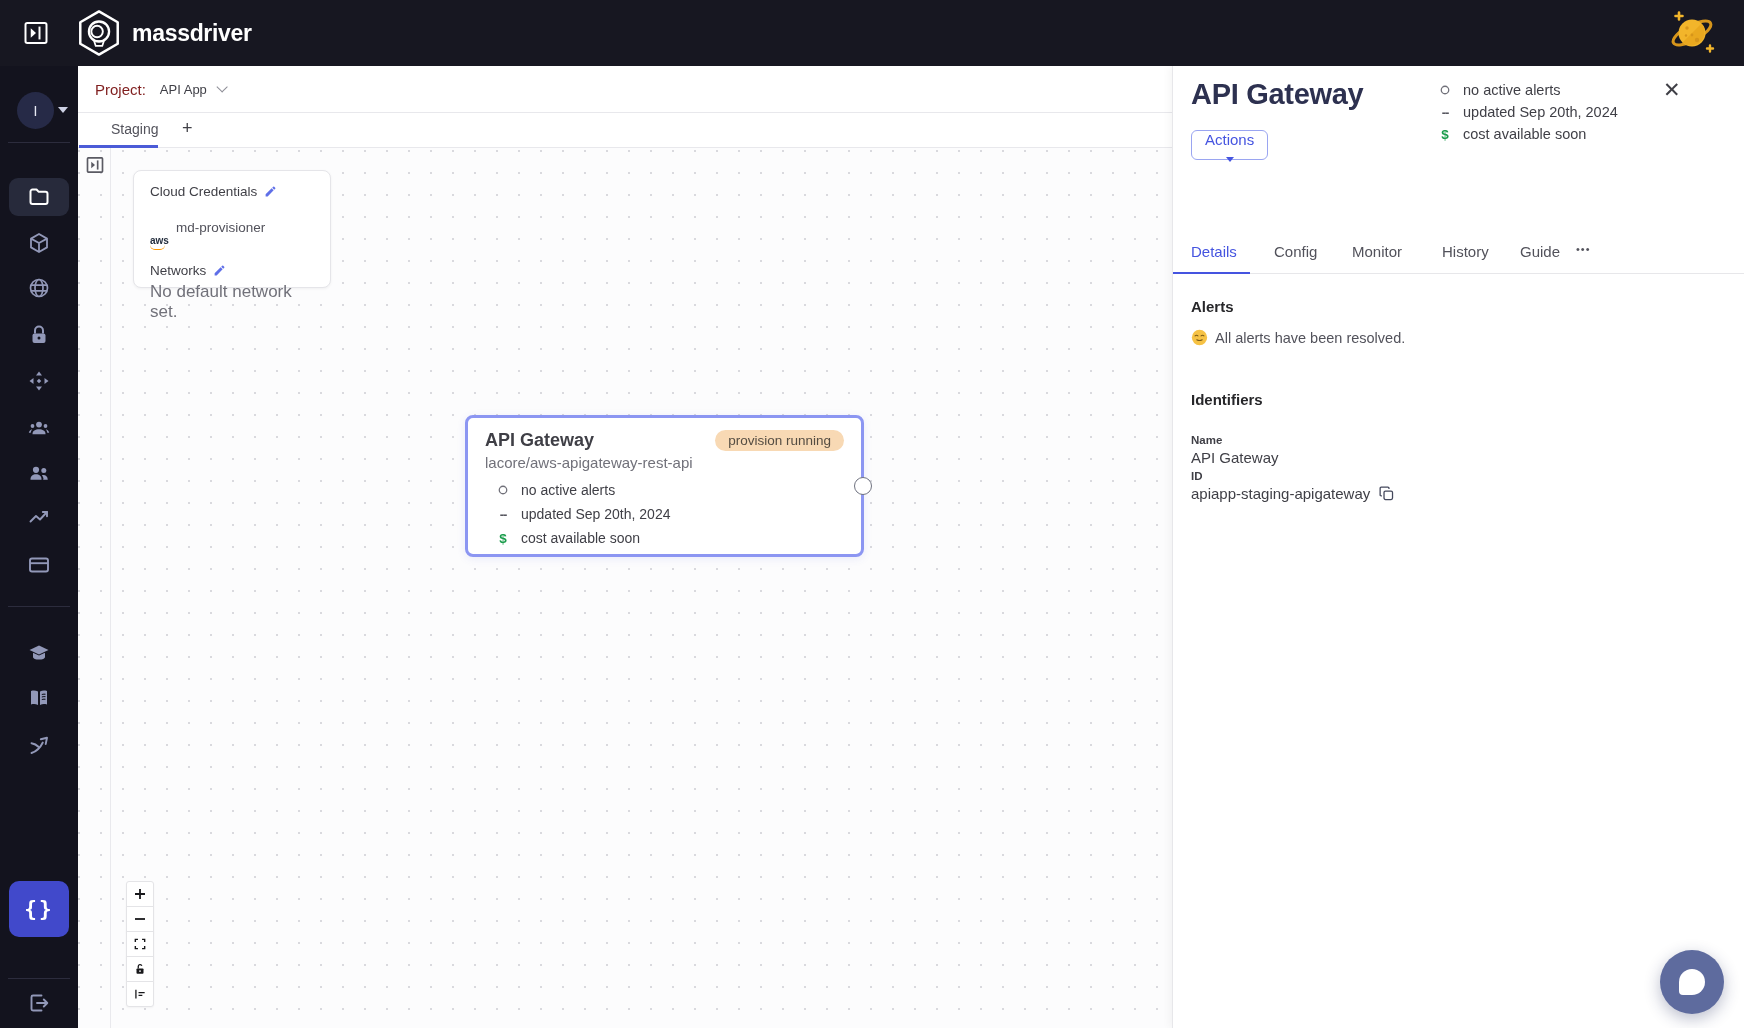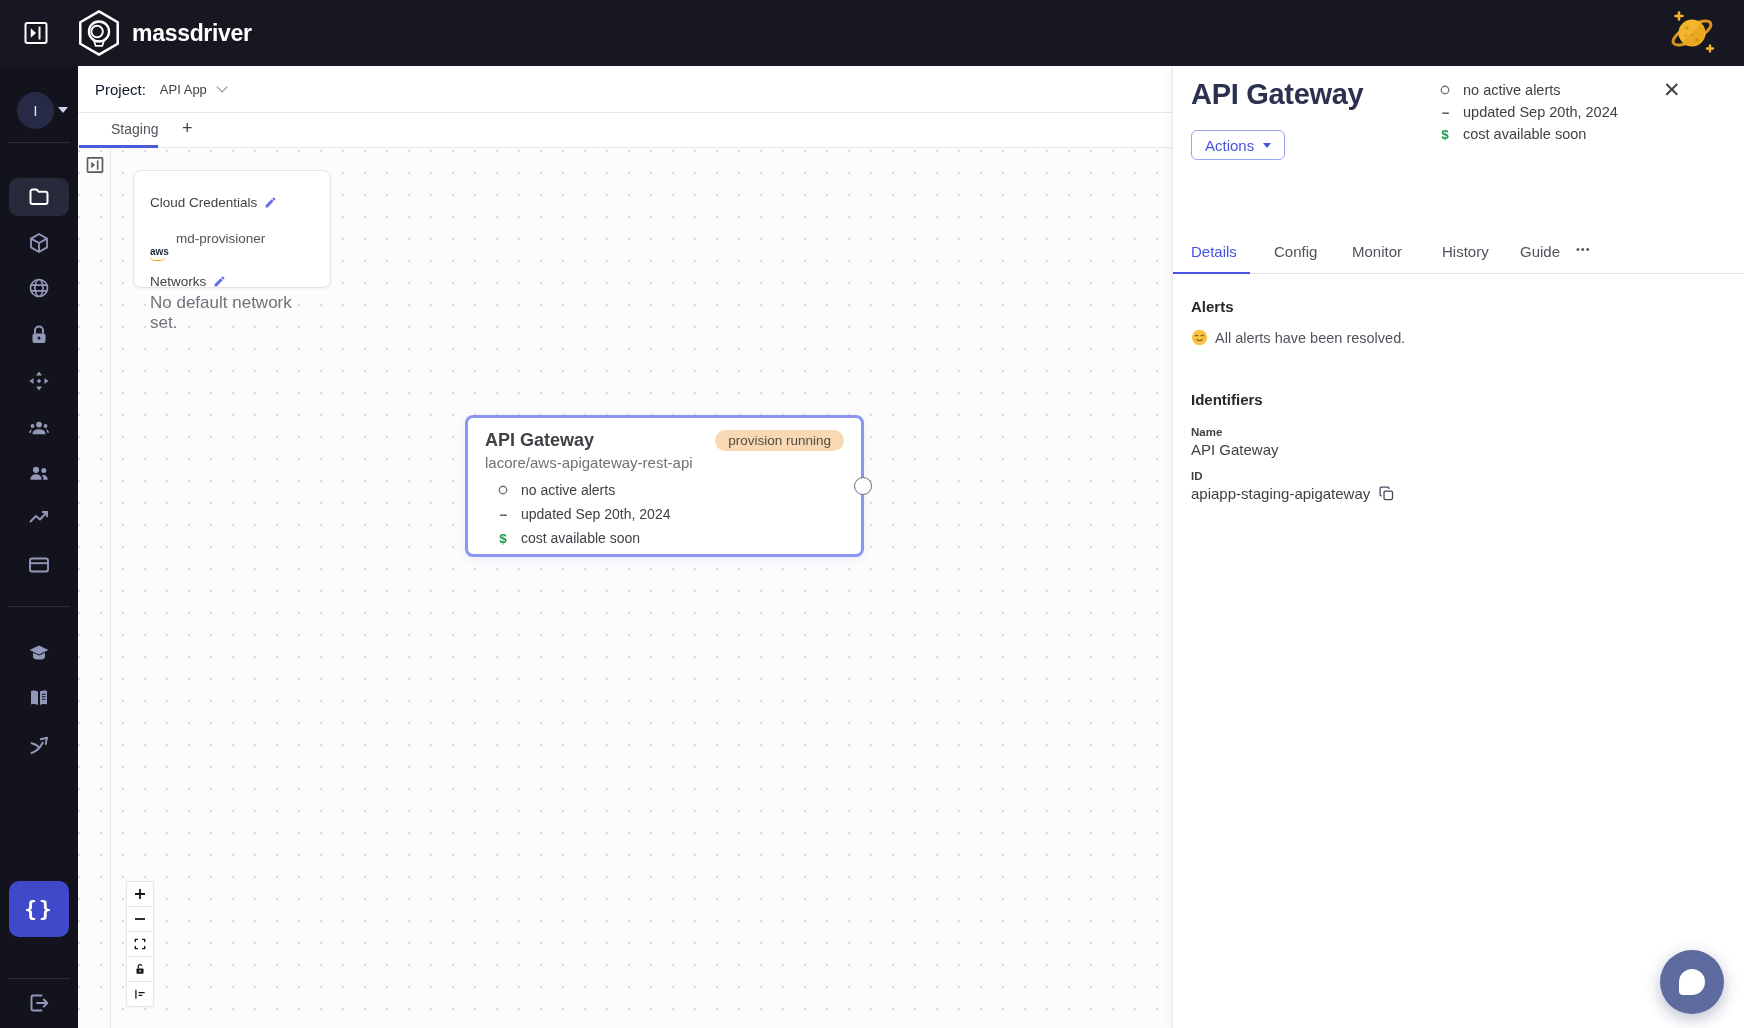--- a/index.html
+++ b/index.html
@@ -26,41 +26,41 @@
   .nav-item svg { stroke:#9298b8; }
   .nav-item.active svg { stroke:#ffffff; }
   .nav-item .fillicon { fill:#9298b8; stroke:none; }
   .code-btn { position:absolute; left:9px; top:815px; width:60px; height:56px; background:#4149cb;
     border-radius:10px; display:flex; align-items:center; justify-content:center; cursor:pointer;
     color:#fff; font-size:21px; font-weight:700; font-family:"DejaVu Sans Mono", monospace; letter-spacing:2px; }
 
   
   .project-row { position:absolute; left:78px; top:66px; width:1094px; height:47px; background:#fff;
     border-bottom:1px solid #e8e8ec; display:flex; align-items:center; padding-left:17px; z-index:5; }
-  .project-label { color:#0f172a; font-size:15px; }
+  .project-label { color:#7f1d1d; font-size:15px; }
   .project-name { color:#3f3f46; font-size:13px; margin-left:14px; cursor:pointer; }
   .chev { display:inline-block; width:8px; height:8px; border-right:1.6px solid #8d8d96;
     border-bottom:1.6px solid #8d8d96; transform:rotate(45deg) translateY(-3px); margin-left:9px; }
   .tab-row { position:absolute; left:78px; top:113px; width:1094px; height:35px; background:#fff;
     border-bottom:1px solid #e8e8ec; z-index:5; }
   .env-tab { position:absolute; left:17px; top:0; height:33px; line-height:33px; padding:0 16px;
     font-size:14px; color:#52525b; cursor:pointer; }
   .env-tab-underline { position:absolute; left:1px; top:32px; width:79px; height:2.5px; background:#4b5bd7; }
   .env-add { position:absolute; left:96px; top:0; height:33px; line-height:31px; padding:0 8px;
     font-size:18px; color:#3f3f46; cursor:pointer; }
 
   
   .canvas { position:absolute; left:78px; top:148px; width:1094px; height:880px; background:#fcfcfd;
     background-image:radial-gradient(circle, #d9d9de 1.3px, transparent 1.5px);
     background-size:22px 22px; background-position:12px 14px; }
   .canvas-divider { position:absolute; left:32px; top:0; height:880px; border-left:1px solid #e9e9ed; }
   .canvas-collapse { position:absolute; left:7px; top:7px; width:20px; height:20px; cursor:pointer; }
 
   .cloud-card { position:absolute; left:55px; top:22px; width:198px; height:118px; background:#fff;
-    border:1px solid #e5e5e9; border-radius:8px; box-shadow:0 1px 3px rgba(0,0,0,.05); padding:24px 16px; }
+    border:1px solid #e5e5e9; border-radius:8px; box-shadow:0 1px 3px rgba(0,0,0,.05); padding:13px 16px; }
   .cc-title { font-size:13.5px; color:#3f3f46; display:flex; align-items:center; gap:7px; }
   .cc-row { margin-top:6px; display:flex; align-items:center; gap:7px; font-size:13.5px; color:#52525b; }
   .cc-sub { margin-top:4px; font-size:17px; color:#71717a; }
   .aws-mark { font-size:10px; font-weight:700; color:#252f3e; line-height:8px; display:inline-block;margin-top:32px; }
   .aws-smile { display:block; width:15px; height:5px; border-bottom:1.6px solid #f90; border-radius:0 0 8px 8px; margin-top:0px; }
 
   .node { position:absolute; left:387px; top:267px; width:399px; height:142px; background:#fff;
     border:3.5px solid #8c96f2; border-radius:8px; box-shadow:0 2px 8px rgba(80,90,220,.10);
     padding:12px 17px 0 17px; cursor:pointer; }
   .node-head { display:flex; align-items:center; }
@@ -86,36 +86,36 @@
   .panel { position:absolute; left:1172px; top:66px; width:572px; height:962px; background:#fff;
     border-left:1px solid #e7e7ea; box-shadow:-3px 0 8px rgba(0,0,0,.04); z-index:10; }
   .panel-title { position:absolute; left:18px; top:12px; font-size:29px; font-weight:700; color:#2d3150; letter-spacing:-0.3px; }
   .panel-close { position:absolute; left:490px; top:12px; font-size:21px; color:#3f3f46; cursor:pointer; line-height:24px; }
   .panel-status { position:absolute; left:262px; top:13px; }
   .ps-row { display:flex; align-items:center; height:22px; font-size:14.5px; color:#3f3f46; }
   .ps-icon { width:20px; display:flex; justify-content:center; }
   .ps-text { margin-left:8px; }
   .actions-btn { position:absolute; left:18px; top:64px; height:30px; padding:0 13px; background:#fff;
     border:1px solid #9aa5f1; border-radius:6px; color:#4554e0; font-size:15px;
-    display:inline-flex; align-items:center; gap:9px; cursor:pointer; }
+    display:inline-flex; align-items:center; gap:9px; cursor:pointer;flex-direction:column; }
   .actions-caret { width:0; height:0; border-left:4.5px solid transparent; border-right:4.5px solid transparent;
     border-top:5.5px solid #4554e0; }
   .panel-tabs { position:absolute; left:0; top:172px; width:572px; height:36px; border-bottom:1px solid #e7e7ea; }
   .ptab { position:absolute; top:5px; font-size:15px; color:#52525b; cursor:pointer; }
   .ptab.active { color:#4554e0; font-weight:500; }
   .ptab-underline { position:absolute; left:0; top:33.5px; width:77px; height:2.5px; background:#4554e0; }
   .sec-heading { font-size:15px; font-weight:700; color:#27272a; }
   .alerts-heading { position:absolute; left:18px; top:232px; }
   .alerts-msg { position:absolute; left:18px; top:263px; display:flex; align-items:center; gap:7px;
     font-size:14.5px; color:#52525b; }
   .ident-heading { position:absolute; left:18px; top:325px; }
   .field { position:absolute; left:18px; }
   .f-label { font-size:11.5px; font-weight:700; color:#3f3f46; }
   .f-value { margin-top:3px; font-size:15px; color:#3f3f46; display:flex; align-items:center; gap:8px; }
-  .field-name { top:360px; }
+  .field-name { top:368px; }
   .field-id { top:404px; }
   .red-box { position:absolute; left:10px; top:450px; width:284px; height:57px; border:2.5px solid #e8393d;
     border-radius:6px; padding:7px 0 0 8px; }
   .copy-btn { cursor:pointer; display:inline-flex; }
 
   .chat-btn { position:absolute; left:1660px; top:950px; width:64px; height:64px; border-radius:50%;
     background:#5e6b9e; box-shadow:0 5px 16px rgba(30,40,90,.30); cursor:pointer;
     display:flex; align-items:center; justify-content:center; z-index:40; }
   .chat-glyph { width:26px; height:26px; background:#fff; border-radius:50% 50% 50% 4px; }
 </style>

